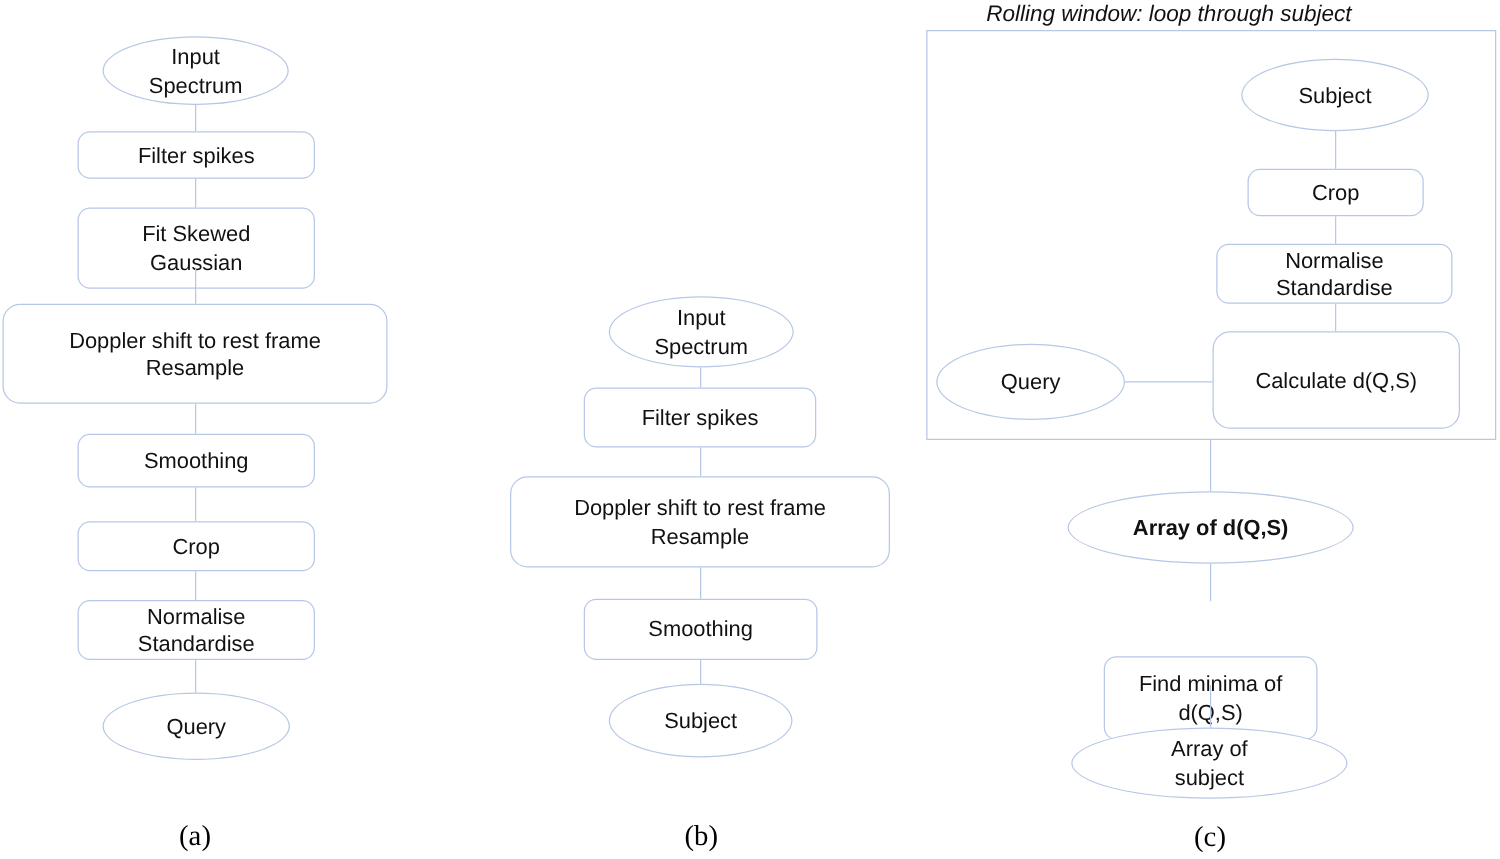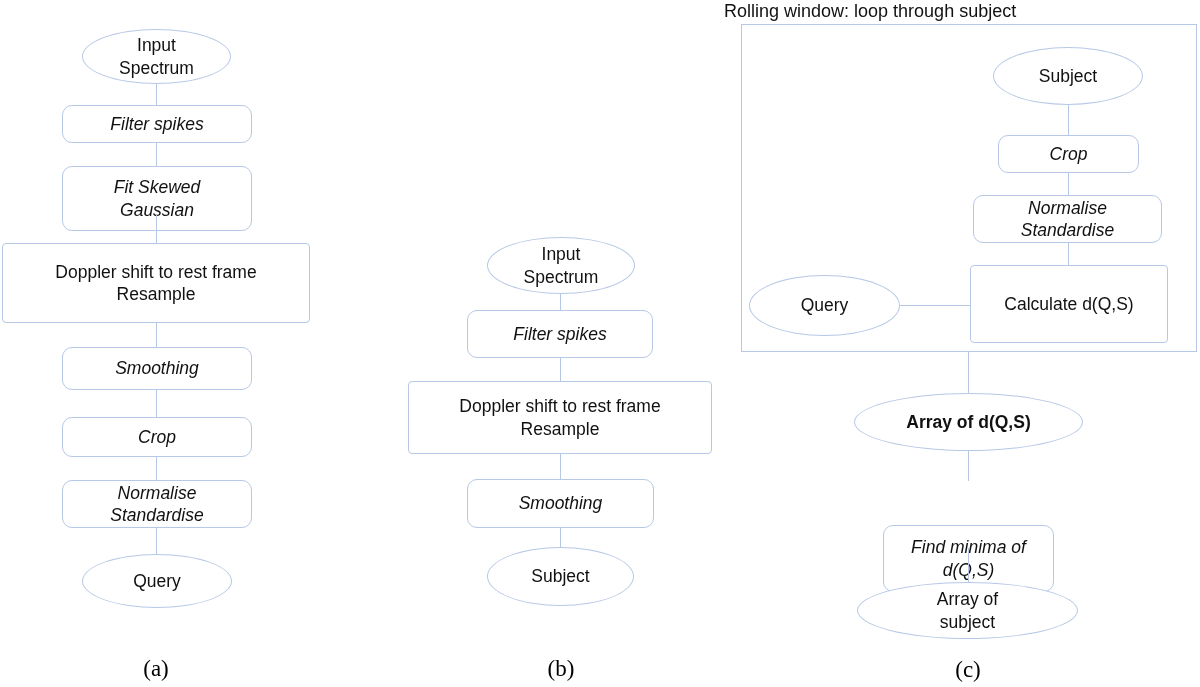--- a/index.html
+++ b/index.html
@@ -8,22 +8,22 @@
     position:relative; width:1200px; height:687px; background:var(--bg);
     font-family:"Liberation Sans", sans-serif; color:var(--text); overflow:hidden;
   }
   .node {
     position:absolute; box-sizing:border-box; background:#fff;
     border:1px solid var(--stroke);
     display:flex; align-items:center; justify-content:center;
     text-align:center; font-size:17.5px; line-height:1.26;
     white-space:pre-line; color:var(--text);
   }
-  .rect    { border-radius:10px;font-style:italic; }
-  .rect-lg { border-radius:4px; }
+  .rect    { border-radius:10px; }
+  .rect-lg { border-radius:14px; }
   .ellipse { border-radius:50%; }
   .vline { position:absolute; width:1px; background:var(--stroke); }
   .hline { position:absolute; height:1px; background:var(--stroke); }
   .group-box {
     position:absolute; box-sizing:border-box;
     border:1px solid var(--stroke); background:transparent;
   }
   .group-title {
     position:absolute; font-size:18px; color:var(--text); white-space:nowrap;
   }
@@ -82,21 +82,21 @@
 
     <div class="node rect" style="left:467px; top:479px; width:187px; height:49px;">Smoothing</div>
     <div class="vline" style="left:560px; top:528px; height:19px;"></div>
 
     <div class="node ellipse" style="left:487px; top:547px; width:147px; height:59px;">Subject</div>
 
     <div class="caption" style="left:561px; top:656px;">(b)</div>
   </div>
 
   <div>
-    <div class="group-title" style="left:724px; top:1px;">Rolling window: loop through subject</div>
+    <div class="group-title" style="left:789px; top:1px;font-style:italic;">Rolling window: loop through subject</div>
 
     <div class="group-box" style="left:741px; top:24px; width:456px; height:328px;"></div>
 
     <div class="node ellipse" style="left:993px; top:47px; width:150px; height:58px;">Subject</div>
     <div class="vline" style="left:1068px; top:105px; height:30px;"></div>
 
     <div class="node rect" style="left:998px; top:135px; width:141px; height:38px;">Crop</div>
     <div class="vline" style="left:1068px; top:173px; height:22px;"></div>
 
     <div class="node rect" style="left:973px; top:195px; width:189px; height:48px;">Normalise

